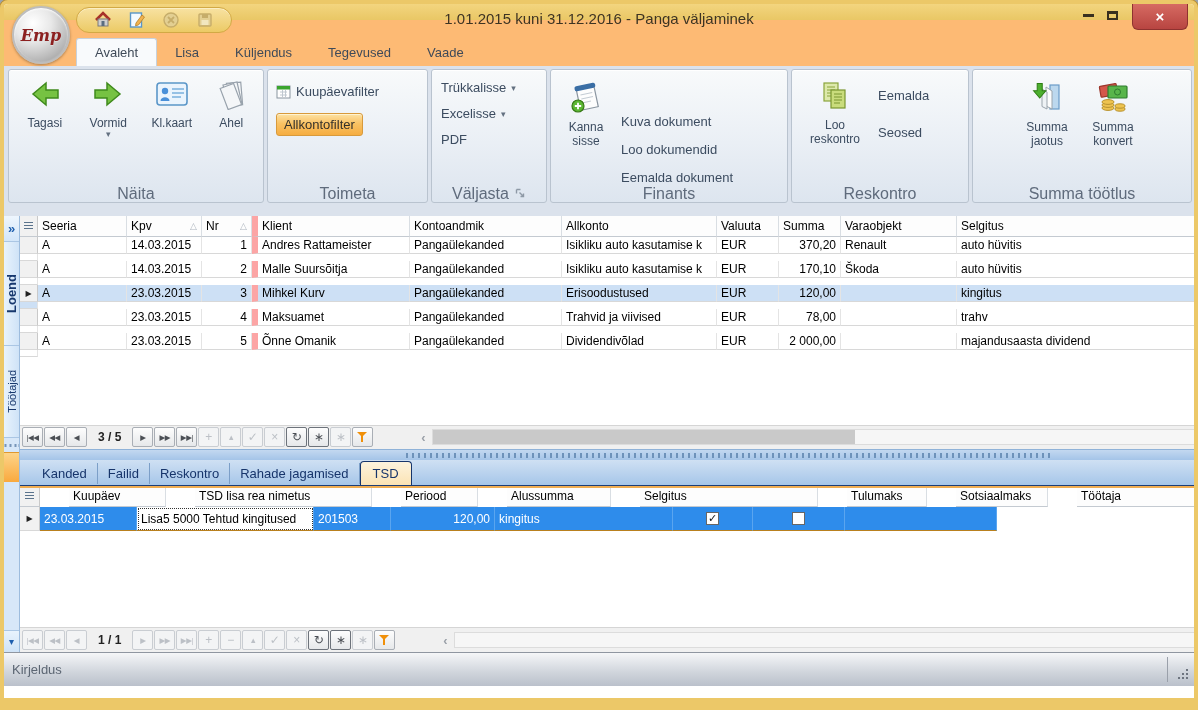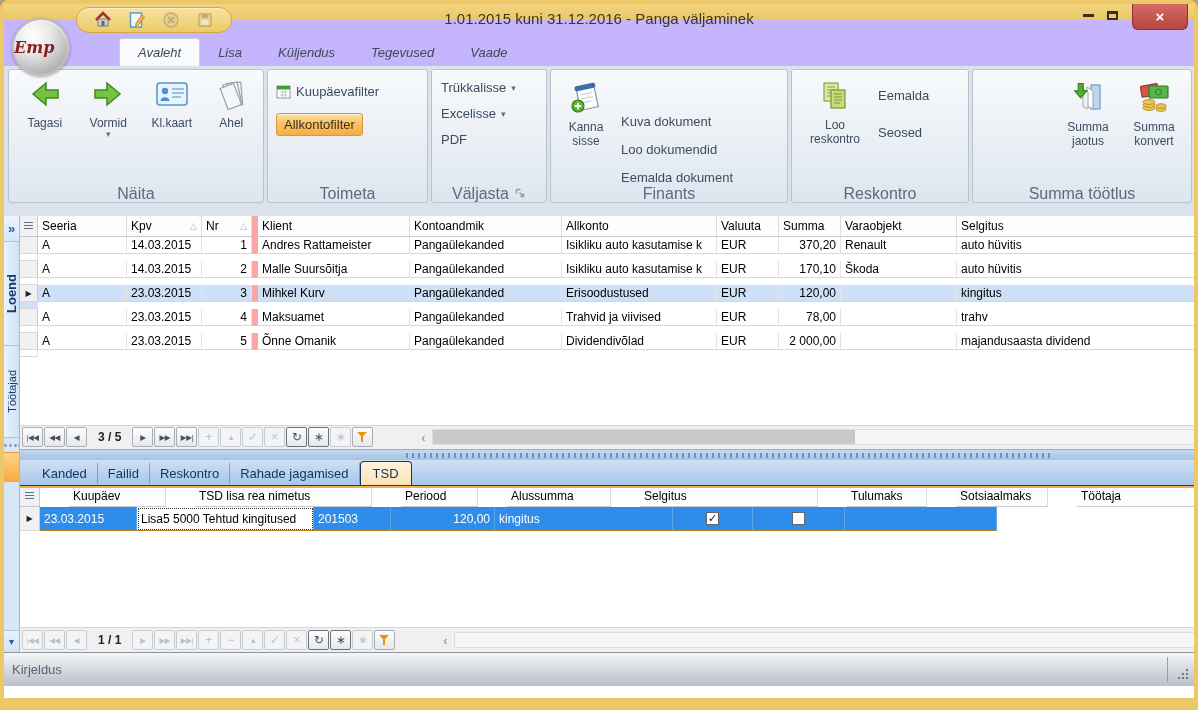--- a/index.html
+++ b/index.html
@@ -7,44 +7,44 @@
   body { font-family: "Liberation Sans", "DejaVu Sans", sans-serif; }
 
   .window { position:relative; width:1198px; height:710px;
     border:4px solid #ecc868; border-bottom-width:12px;
     border-radius:8px 8px 0 0; background:#fff; overflow:hidden;
     box-shadow:0 0 0 1px #b98f35; }
 
   
   .titlebar { position:relative; height:16px;
     background:linear-gradient(#f3d57f,#e9c765); }
-  .logo { position:absolute; left:8px; top:14px; width:58px; height:58px; z-index:20;
+  .logo { position:absolute; left:8px; top:2px; width:58px; height:58px; z-index:20;
     border-radius:50%; border:2px solid #bdbdbd;
     background:radial-gradient(circle at 35% 28%, #ffffff 0%, #e8e8e8 35%, #b9b9b9 70%, #8f8f8f 100%);
-    display:flex; align-items:center; 
+    display:flex; align-items:center; justify-content:center;
     box-shadow:0 1px 3px rgba(0,0,0,.35), inset 0 1px 2px #fff; cursor:pointer; }
   .logo span { font-family:"DejaVu Serif", serif; font-style:italic; font-weight:bold;
     font-size:16px; color:#8c2020; text-shadow:0 1px 0 #ddd; }
   .qat { position:absolute; left:72px; top:3px; height:26px; padding:0 16px;
     display:flex; align-items:center; gap:14px; border-radius:13px;
     border:1px solid #d2a945; background:linear-gradient(#f8e2a2,#ecca65);
     box-shadow:inset 0 1px 0 #fbeec4; }
   .qat .qbtn { display:flex; align-items:center; justify-content:center; width:20px; height:20px; cursor:pointer; }
   .title { position:absolute; left:0; right:0; top:0; height:32px; text-align:center;
     line-height:30px; font-size:15px; color:#3e3423; }
   .win-controls { position:absolute; right:6px; top:0; display:flex; align-items:flex-start; z-index:5; }
   .wc-min,.wc-max { width:24px; height:22px; display:flex; align-items:center; justify-content:center; cursor:pointer; }
   .glyph-min { width:11px; border-bottom:3px solid #39301f; }
   .glyph-max { width:11px; height:9px; border:2px solid #39301f; border-top-width:3px; }
   .wc-close { width:56px; height:26px; margin-left:8px; border-radius:0 0 6px 6px; cursor:pointer;
     background:linear-gradient(#d66a62,#b84541); border:1px solid #8e322f; border-top:none;
     color:#fff; font-size:15px; font-weight:bold; display:flex; align-items:center; justify-content:center; }
 
   
-  .tabrow { height:46px; background:#c4b5fd; display:flex; align-items:flex-end; padding-left:115px;font-style:italic; }
+  .tabrow { height:46px; background:#fdba74; display:flex; align-items:flex-end; padding-left:72px; }
   .rtab { height:28px; padding:0 18px; display:flex; align-items:center; font-size:13px;
     color:#3f4a58; cursor:pointer; }
   .rtab.active { background:#f8fafc; border:1px solid #c7d1dc; border-bottom:none;
     border-radius:3px 3px 0 0; }
 
   
   .ribbon { height:140px; background:#dbe2ec; display:flex; gap:3px; padding:3px 2px 3px 4px; }
   .rgroup { border:1px solid #b9c3cf; border-radius:3px; display:flex; flex-direction:column;
     background:linear-gradient(180deg,#f8fafb 0%,#eaeff5 55%,#dde5ef 100%);
     box-shadow:inset 0 1px 0 #fff; }
@@ -341,21 +341,21 @@
             </div>
           <div class="textbtn">
               <span>Seosed</span>
             </div>
         </div>
       </div>
       <div class="rg-label">Reskontro</div>
     </div>
 
     <div class="rgroup" style="flex:1">
-      <div class="rg-body" style="justify-content:flex-end; padding:2px 4px 0 0;">
+      <div class="rg-body" style="justify-content:center; padding:2px 4px 0 0;">
         <div class="bigbtn" style="width:66px">
           <svg width="34" height="34" viewBox="0 0 34 34">
               <rect x="20" y="5" width="9" height="24" fill="#bcd8ee" stroke="#6a9cc8" stroke-width="1.2"></rect>
               <path d="M16 7 l6 4 v18 l-6 -3 z" fill="#fdfdfd" stroke="#9aa4ac" stroke-width="1"></path>
               <path d="M12 9 l5 3 v17 l-5 -2.5 z" fill="#eef2f5" stroke="#9aa4ac" stroke-width="1"></path>
               <path d="M8 3 v10 h-5 l8.5 10 8.5 -10 h-5 V3 z" fill="#4db02f" stroke="#2e7d14" stroke-width="1.4" transform="scale(0.72) translate(2 2)"></path>
             </svg>
           <span class="lbl" style="width:52px">Summa jaotus</span>
         </div>
         <div class="bigbtn" style="width:66px">

